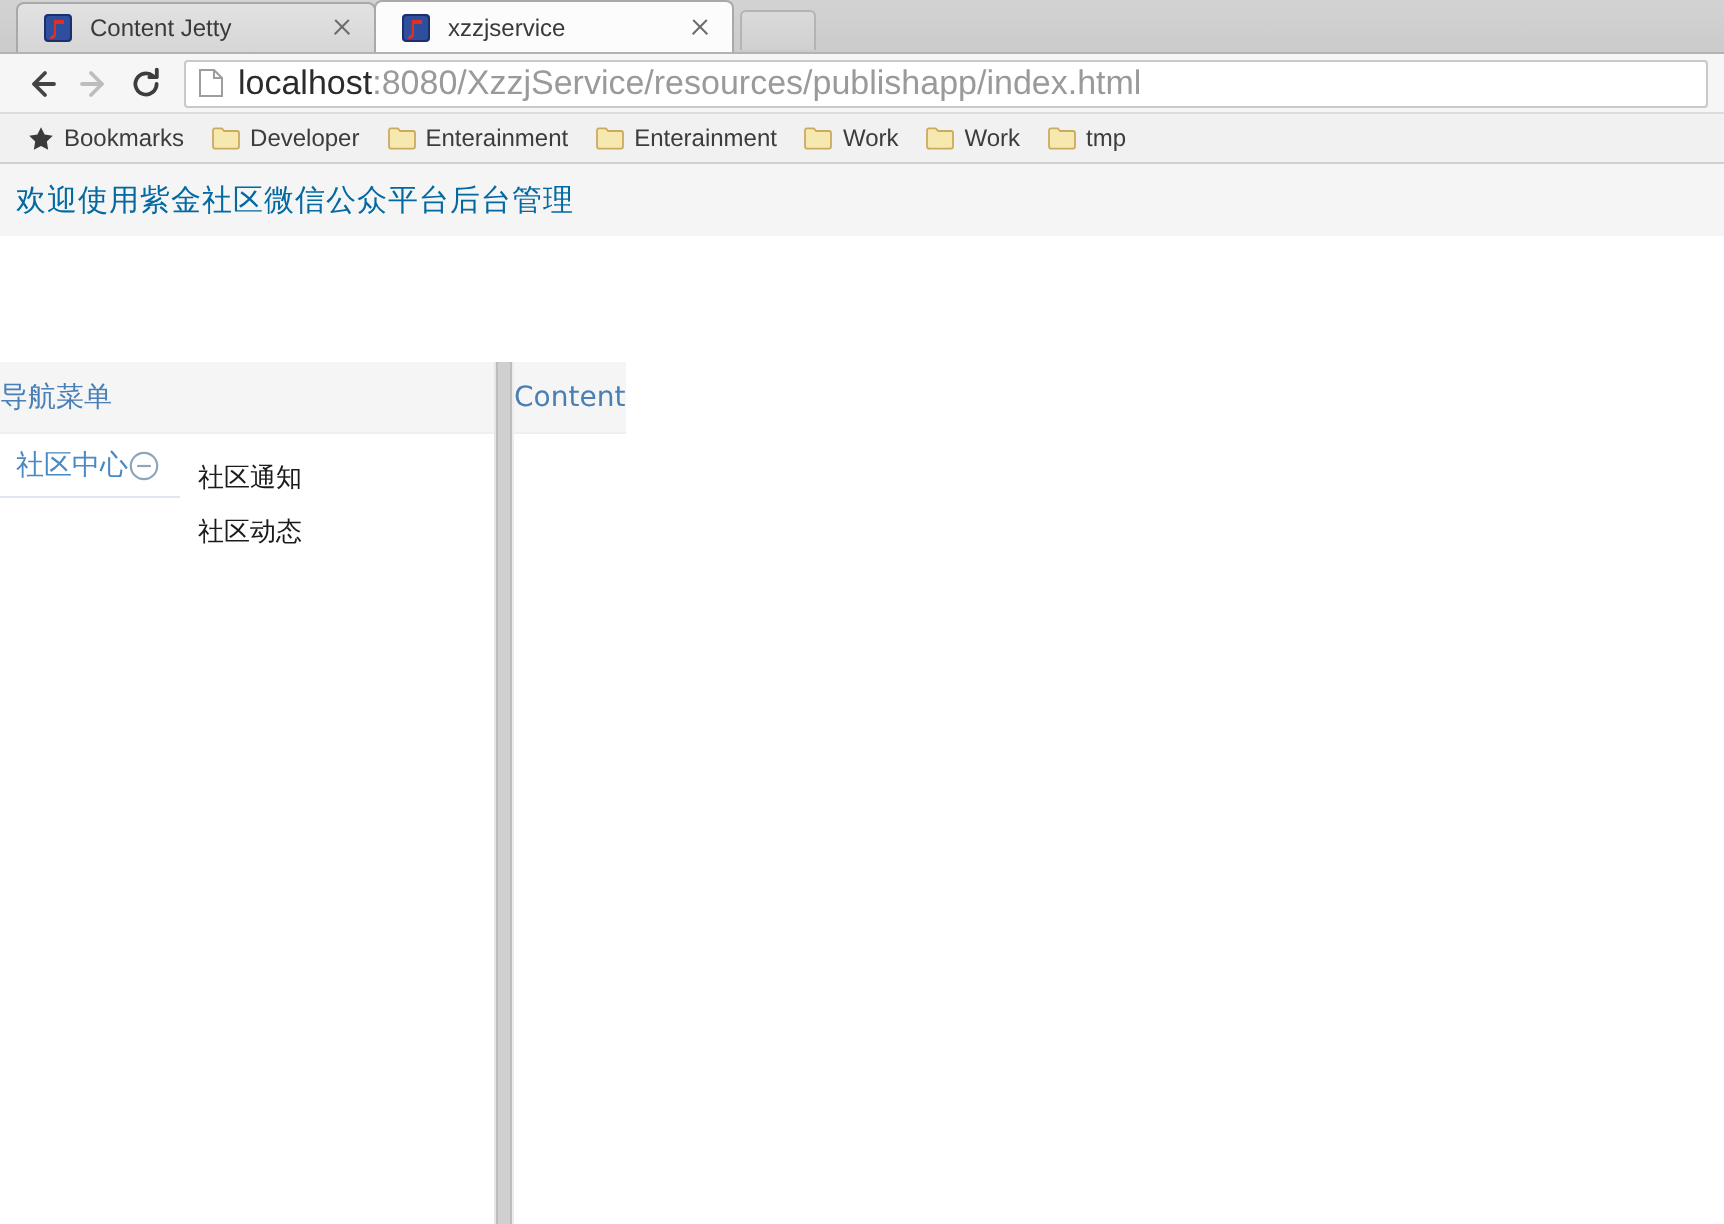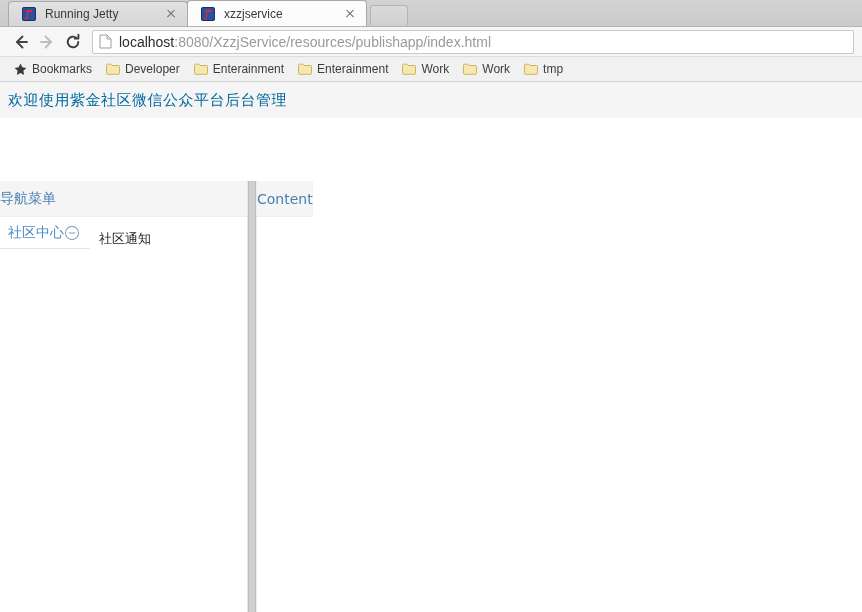--- a/index.html
+++ b/index.html
@@ -115,21 +115,21 @@
     background: #ffffff;
     border: 1px solid #c9c9c9;
     border-radius: 2px;
     display: flex;
     align-items: center;
     padding: 0 6px;
     overflow: hidden;
   }
   .omnibox .pageicon { flex: 0 0 13px; margin-right: 7px; display:flex; }
   .urltext {
-    font-size: 14px;
+    font-size: 17px;
     color: #9a9a9a;
     white-space: nowrap;
     line-height: 18px;
   }
   .urltext .host { color: #2b2b2b; }
 
   
   .bookmarks {
     height: 25px;
     background: #f1f1f1;
@@ -270,21 +270,21 @@
   <div class="tabstrip">
 
     <div class="tab inactive">
       <span class="tab-favicon">
         <svg width="16" height="16" viewBox="0 0 16 16">
           <rect x="1" y="1" width="14" height="14" rx="2" fill="#2f4f9e"></rect>
           <path d="M4 4 h7 v2 h-4 v5.5 a2 2 0 0 1 -3.2 1.6 l1.2 -1.6 a0.6 0.6 0 0 0 0.9 -0.5 V4z" fill="#e03020"></path>
           <rect x="1.5" y="1.5" width="13" height="13" rx="2" fill="none" stroke="#1b2f6b" stroke-width="1"></rect>
         </svg>
       </span>
-      <span class="tab-title">Running Jetty</span>
+      <span class="tab-title">Content Jetty</span>
       <span class="tab-close"></span>
     </div>
 
     <div class="tab active">
       <span class="tab-favicon">
         <svg width="16" height="16" viewBox="0 0 16 16">
           <rect x="1" y="1" width="14" height="14" rx="2" fill="#2f4f9e"></rect>
           <path d="M4 4 h7 v2 h-4 v5.5 a2 2 0 0 1 -3.2 1.6 l1.2 -1.6 a0.6 0.6 0 0 0 0.9 -0.5 V4z" fill="#e03020"></path>
           <rect x="1.5" y="1.5" width="13" height="13" rx="2" fill="none" stroke="#1b2f6b" stroke-width="1"></rect>
         </svg>
@@ -420,20 +420,23 @@
                 <circle cx="8" cy="8" r="6.6" fill="none" stroke="#8da6bd" stroke-width="1.1"></circle>
                 <line x1="4.6" y1="8" x2="11.4" y2="8" stroke="#8da6bd" stroke-width="1.1"></line>
               </svg>
             </span>
           </div>
 
           <div class="acc-body">
             <div class="nav-item">
               <span class="nav-item-label">社区通知</span>
             </div>
+            <div class="nav-item">
+              <span class="nav-item-label">社区动态</span>
+            </div>
           </div>
         </div>
       </div>
 
       <div class="splitter"></div>
 
       <div class="center">
         <div class="panel-header">
           <span class="panel-header-title">Content</span>
         </div>

